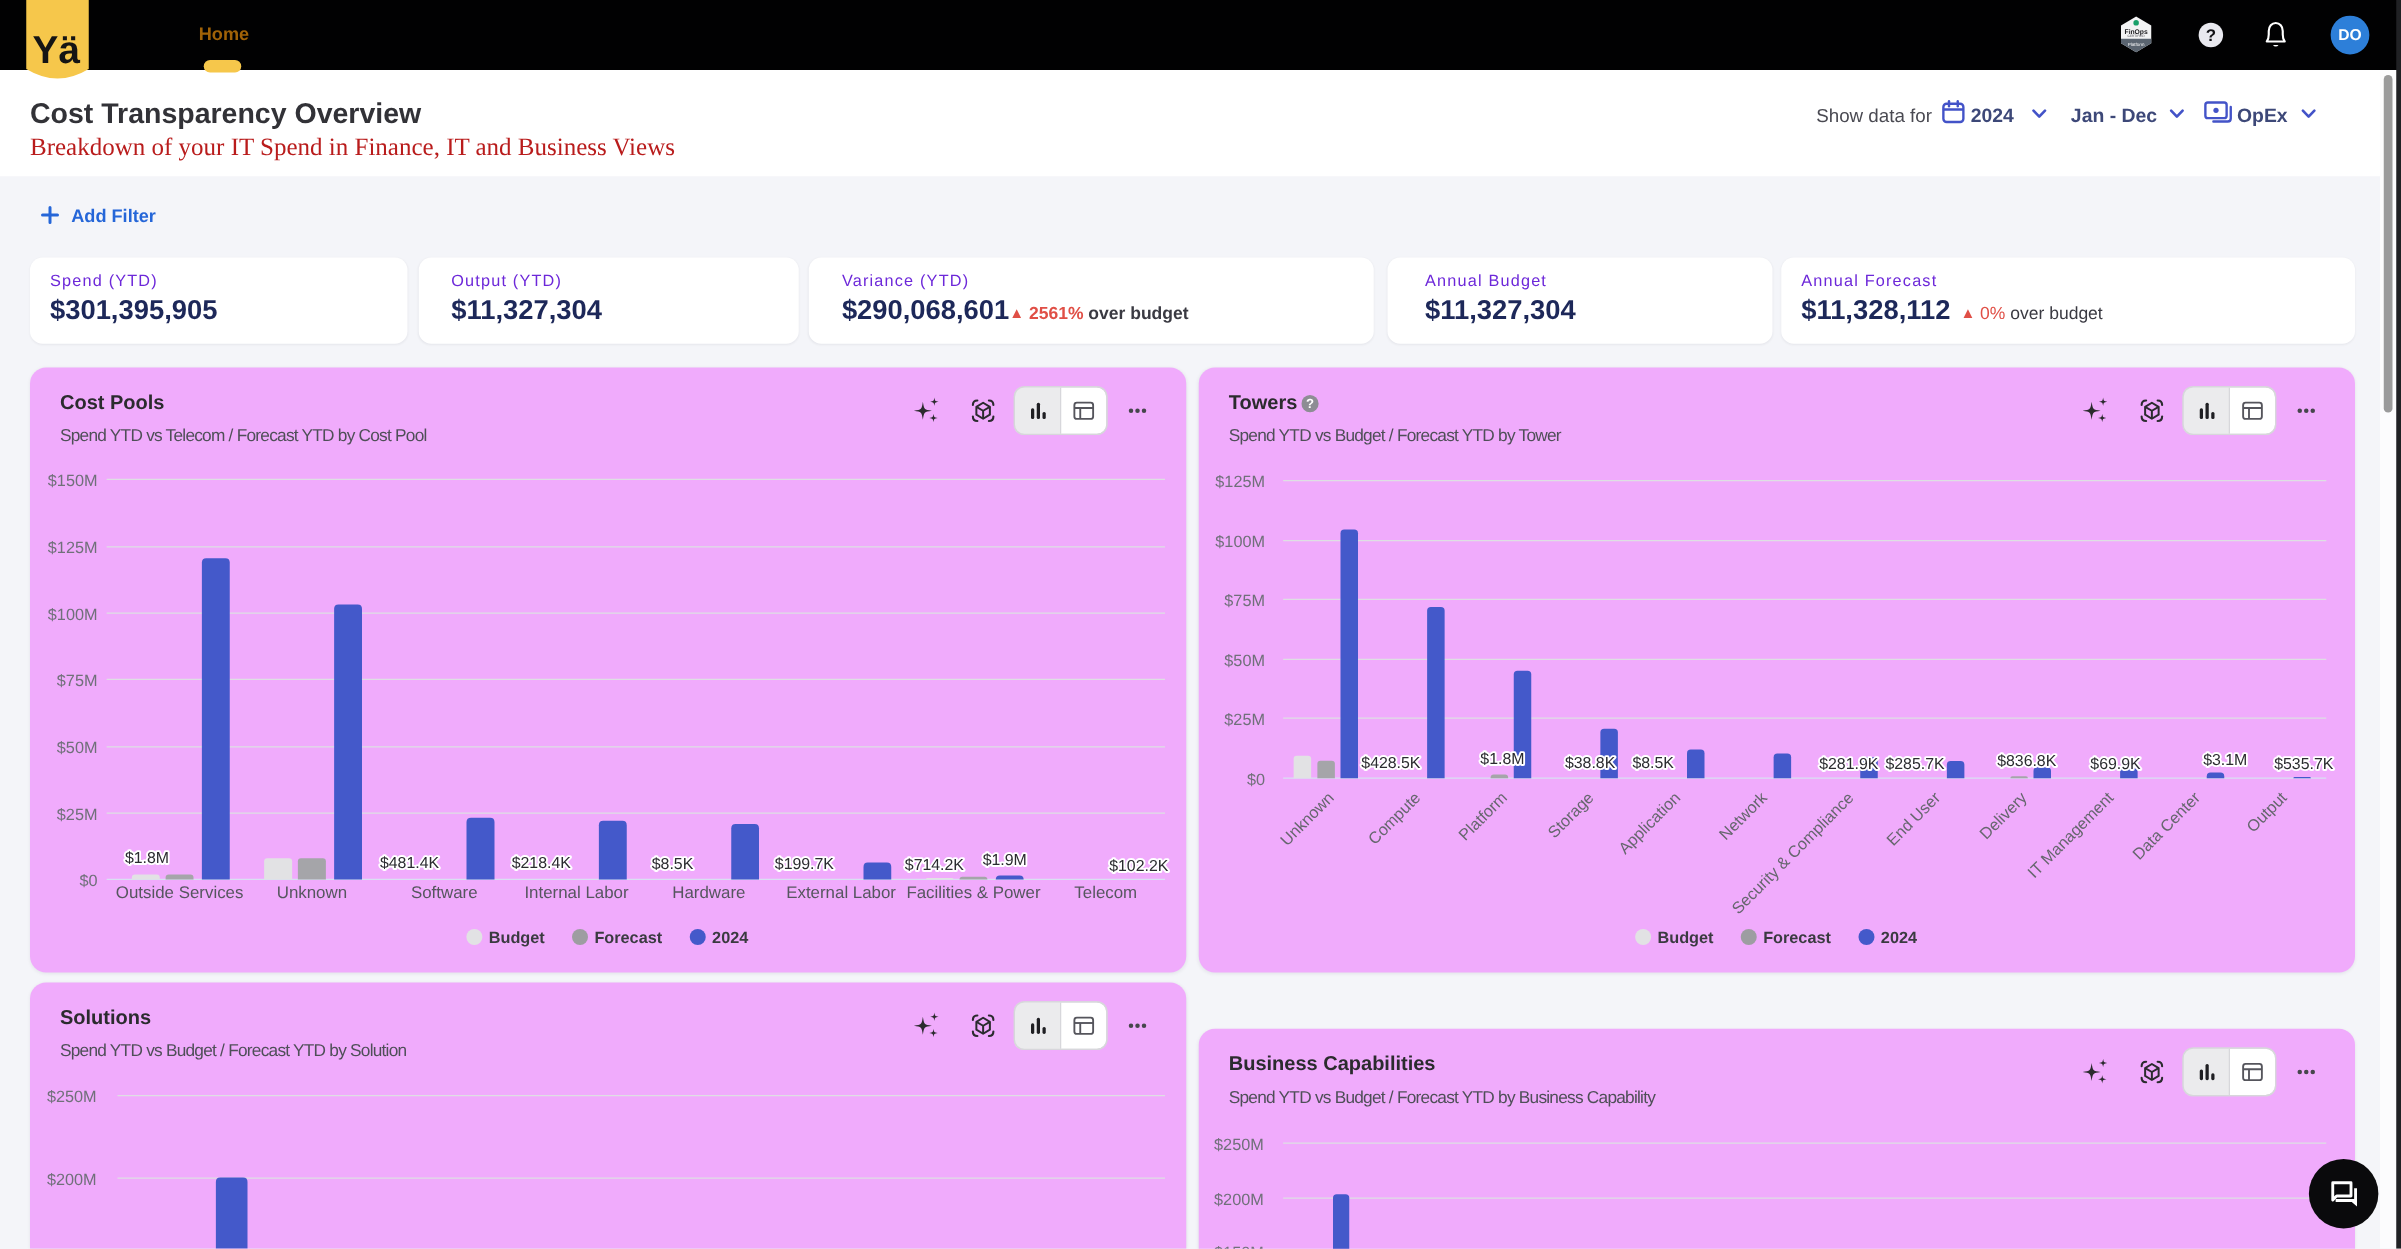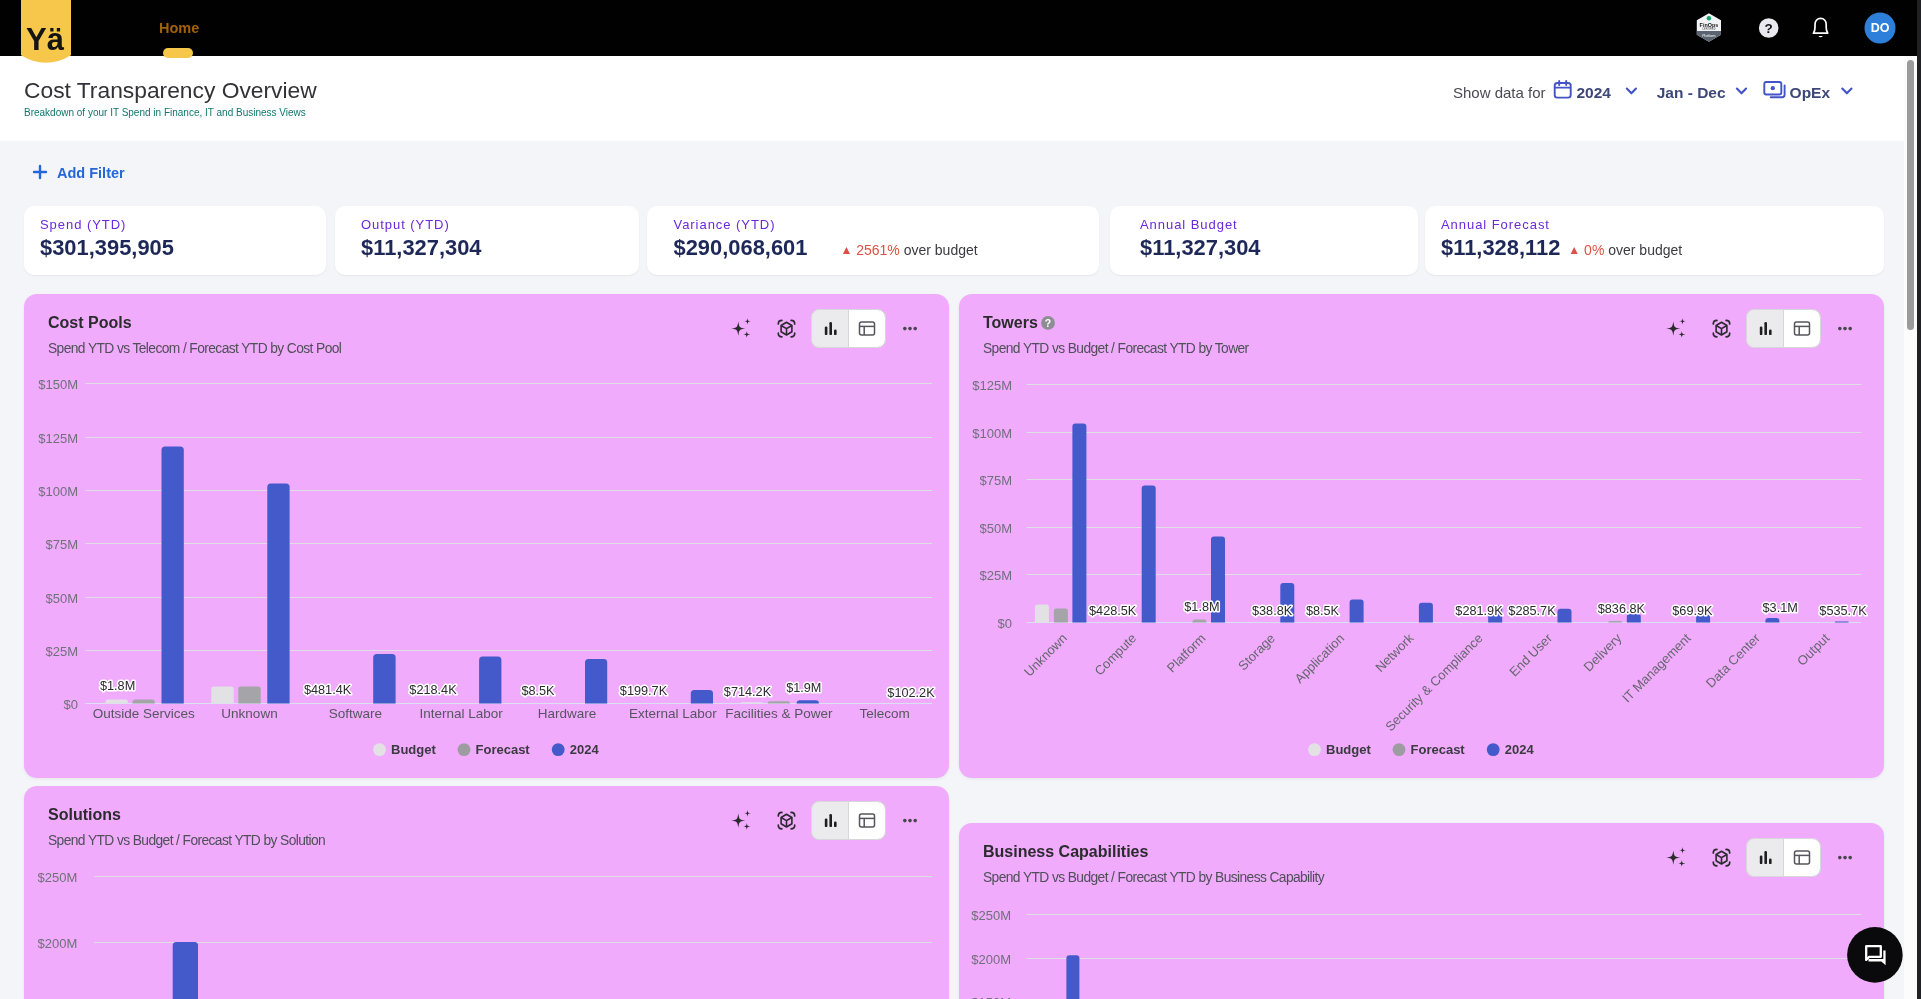--- a/index.html
+++ b/index.html
@@ -1,26 +1,26 @@
 <!DOCTYPE html>
 <html><head><meta charset="utf-8"><style>
 * { margin:0; padding:0; box-sizing:border-box; }
 html,body { width:1921px; height:999px; overflow:hidden; font-family:"Liberation Sans", sans-serif; background:#F4F5F9; position:relative; }
 .nav { position:absolute; left:0; top:0; width:1921px; height:56px; background:#010102; }
 .home { position:absolute; left:159px; top:20px; color:#a16207; font-size:14.5px; font-weight:bold; }
 .homeind { position:absolute; left:162.5px; top:48.3px; width:30.5px; height:9.5px; background:#F6C74B; border-radius:5px; z-index:6; }
 .logo { position:absolute; left:0; top:0; z-index:7; }
 .pagehead { position:absolute; left:0; top:56px; width:1921px; height:85px; background:#fff; }
-.ph-title { position:absolute; left:24px; top:76.5px; font-size:22.8px; font-weight:normal; color:#323237; }
-.ph-sub { position:absolute; left:24px; top:106.5px; font-size:10px; color:#0f766e; }
+.ph-title { position:absolute; left:24px; top:76.5px; font-size:22.8px; font-weight:bold; color:#323237; }
+.ph-sub { position:absolute; left:24px; top:106.5px; font-size:20px; color:#b91c1c;font-family:Liberation Serif, serif; }
 .kpi { position:absolute; top:205.5px; height:69.5px; background:#fff; border-radius:10px; box-shadow:0 1px 2px rgba(16,24,40,0.06); }
 .kl { position:absolute; top:11.5px; font-size:13px; letter-spacing:0.95px; color:#6d28d9; }
 .kv { position:absolute; top:29.8px; font-size:21.9px; font-weight:bold; color:#1D2859; white-space:nowrap; }
 .kv .var2 { font-size:14px; font-weight:normal; color:#3A3A42; margin-left:8px; }
-.kv .var { font-size:14px; font-weight:normal; color:#3A3A42; margin-left:33px; }
+.kv .var { font-size:14px; font-weight:bold; color:#3A3A42; margin-left:0; }
 .kv .tri { color:#E04F46; font-size:12px; position:relative; top:-1.5px; }
 .kv .pct { color:#E04F46; }
 .card { position:absolute; background:#f0abfc; border-radius:13px; box-shadow:0 1px 3px rgba(16,24,40,0.07); }
 .card.cut { border-bottom-left-radius:0; border-bottom-right-radius:0; }
 .ct { position:absolute; left:24px; top:19.5px; font-size:16px; font-weight:bold; color:#2B2B2E; }
 .cs { position:absolute; left:24px; top:46.5px; font-size:13.8px; letter-spacing:-0.6px; color:#4F4F58; }
 .cicons { position:absolute; left:0; top:0; }
 .csvg { position:absolute; left:0; top:0; }
 .sbtrack { position:absolute; left:1904px; top:56px; width:13px; height:943px; background:#FCFCFD; }
 .sbthumb { position:absolute; left:1907px; top:60px; width:7px; height:270px; background:#9B9B9B; border-radius:3.5px; }

